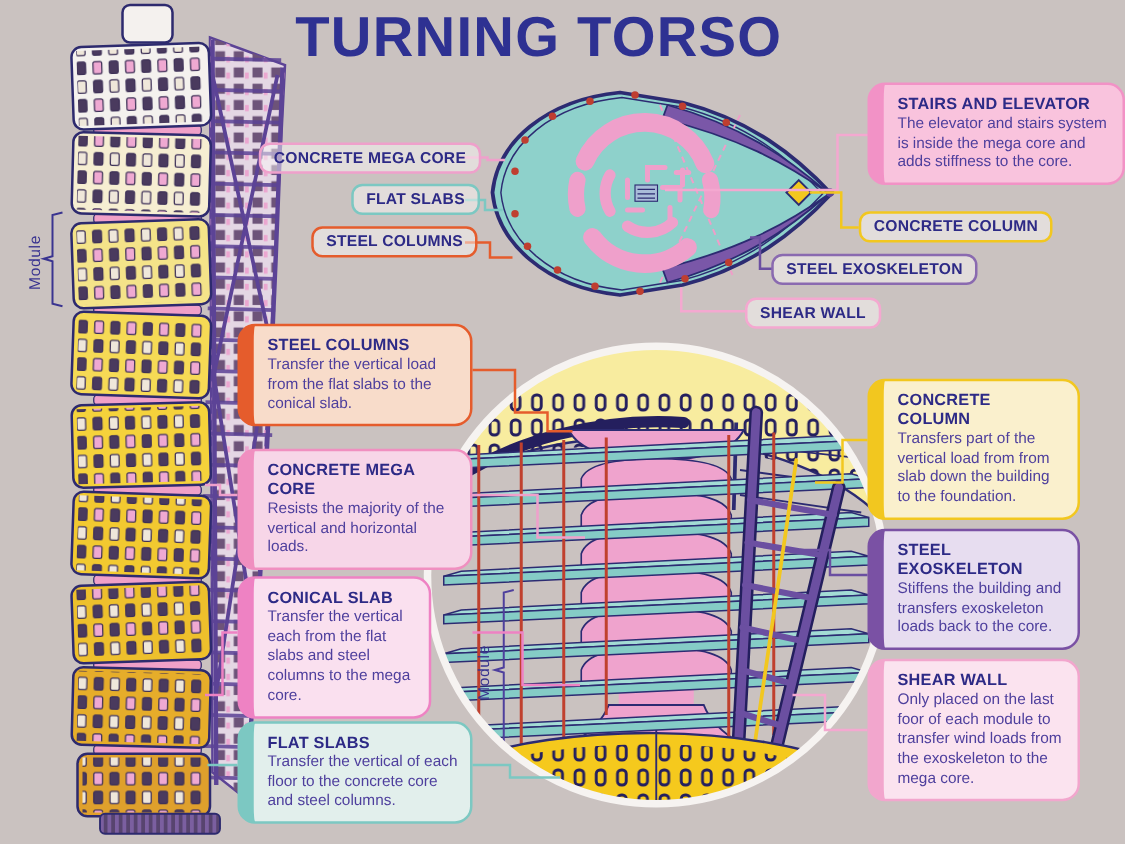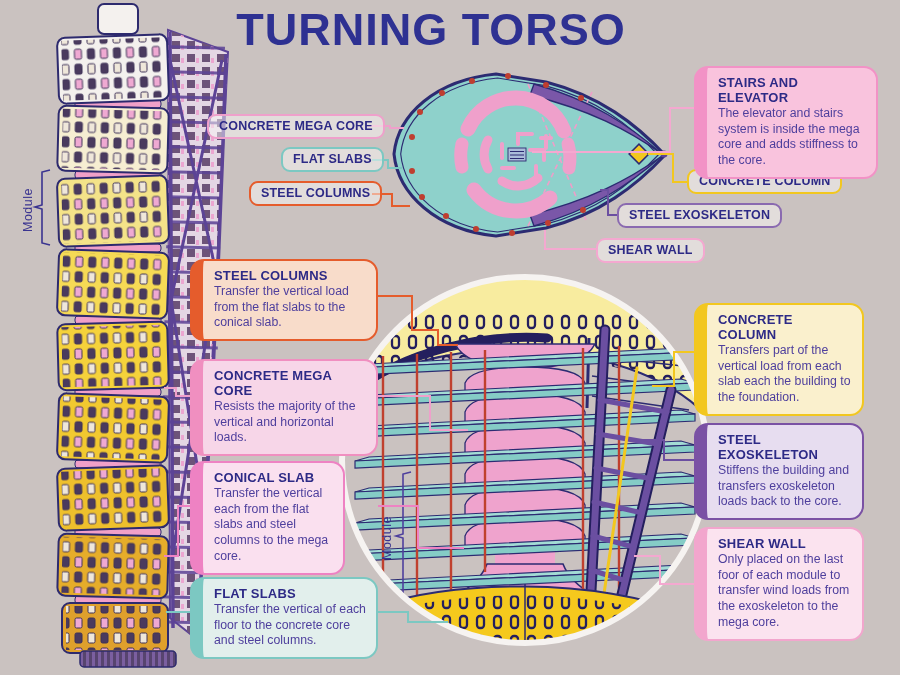--- a/index.html
+++ b/index.html
@@ -278,21 +278,21 @@
   <span>FLAT SLABS</span></div>
 <div class="tag" style="--c:#e55c2c;left:249px;top:181px">
   <span>STEEL COLUMNS</span></div>
 <div class="tag" style="--c:#f2c71f;left:687px;top:169px">
   <span>CONCRETE COLUMN</span></div>
 <div class="tag" style="--c:#8a6ab0;left:617px;top:203px">
   <span>STEEL EXOSKELETON</span></div>
 <div class="tag" style="--c:#f4a8d0;left:596px;top:238px">
   <span>SHEAR WALL</span></div>
 
-<div class="card" style="--c:#f292c6;--bg:#f9c3dd;left:694px;top:66px;width:184px">
+<div class="card" style="--c:#f292c6;--bg:#f9c3dd;left:694px;top:66px;width:206px">
   <div class="card-title">STAIRS AND ELEVATOR</div>
   <div class="card-body">The elevator and stairs system is inside the mega core and adds stiffness to the core.</div>
 </div>
 
 <div class="card" style="--c:#e55c2c;--bg:#f8dcca;left:190px;top:259px;width:188px">
   <div class="card-title">STEEL COLUMNS</div>
   <div class="card-body">Transfer the vertical load from the flat slabs to the conical slab.</div>
 </div>
 
 <div class="card" style="--c:#f08fc0;--bg:#f7d6e8;left:190px;top:359px;width:188px">
@@ -305,21 +305,21 @@
   <div class="card-body">Transfer the vertical each from the flat slabs and steel columns to the mega core.</div>
 </div>
 
 <div class="card" style="--c:#7cc8c2;--bg:#e2efec;left:190px;top:577px;width:188px">
   <div class="card-title">FLAT SLABS</div>
   <div class="card-body">Transfer the vertical of each floor to the concrete core and steel columns.</div>
 </div>
 
 <div class="card" style="--c:#f2c71f;--bg:#faf0cd;left:694px;top:303px;width:170px">
   <div class="card-title">CONCRETE COLUMN</div>
-  <div class="card-body">Transfers part of the vertical load from each slab each the building to the foundation.</div>
+  <div class="card-body">Transfers part of the vertical load from from slab down the building to the foundation.</div>
 </div>
 
 <div class="card" style="--c:#7a51a4;--bg:#e7ddf0;left:694px;top:423px;width:170px">
   <div class="card-title">STEEL EXOSKELETON</div>
   <div class="card-body">Stiffens the building and transfers exoskeleton loads back to the core.</div>
 </div>
 
 <div class="card" style="--c:#f2a6cd;--bg:#fbe3ef;left:694px;top:527px;width:170px">
   <div class="card-title">SHEAR WALL</div>
   <div class="card-body">Only placed on the last foor of each module to transfer wind loads from the exoskeleton to the mega core.</div>

